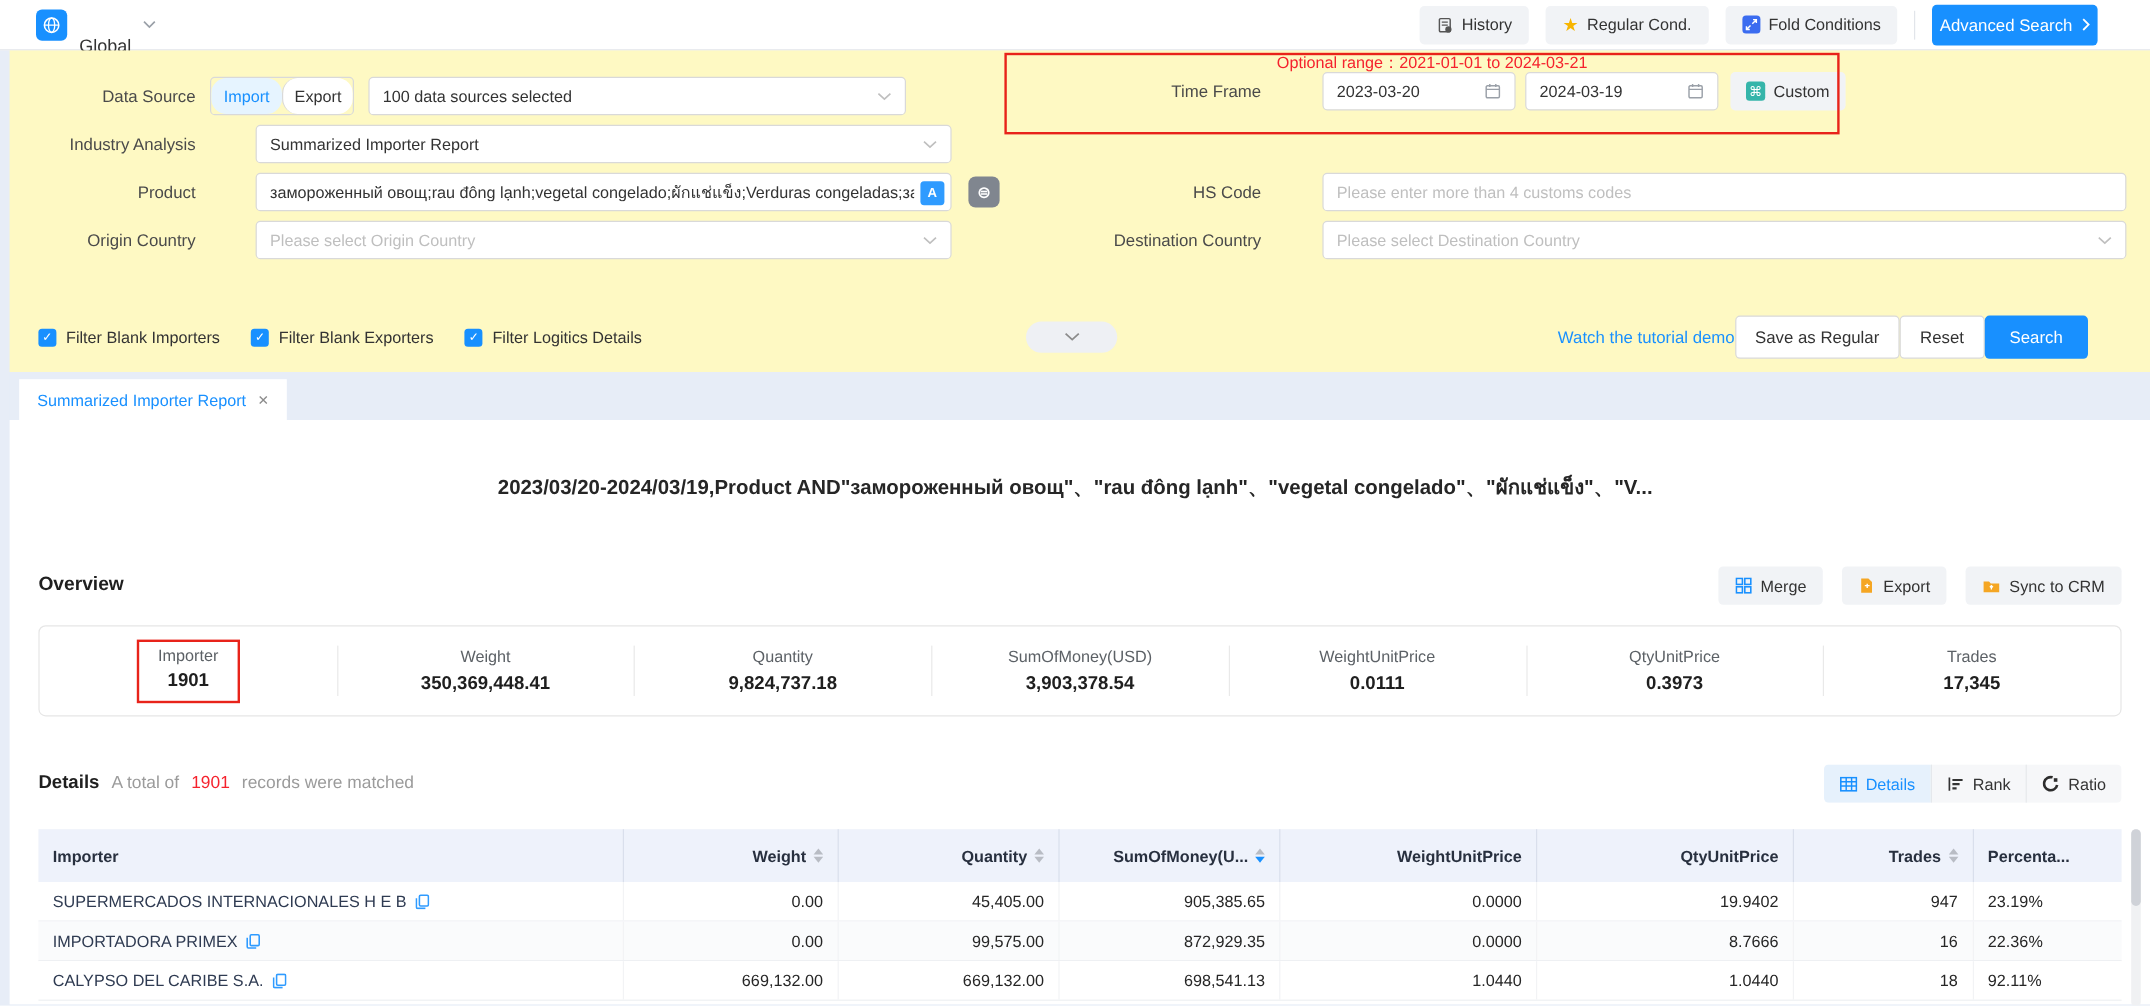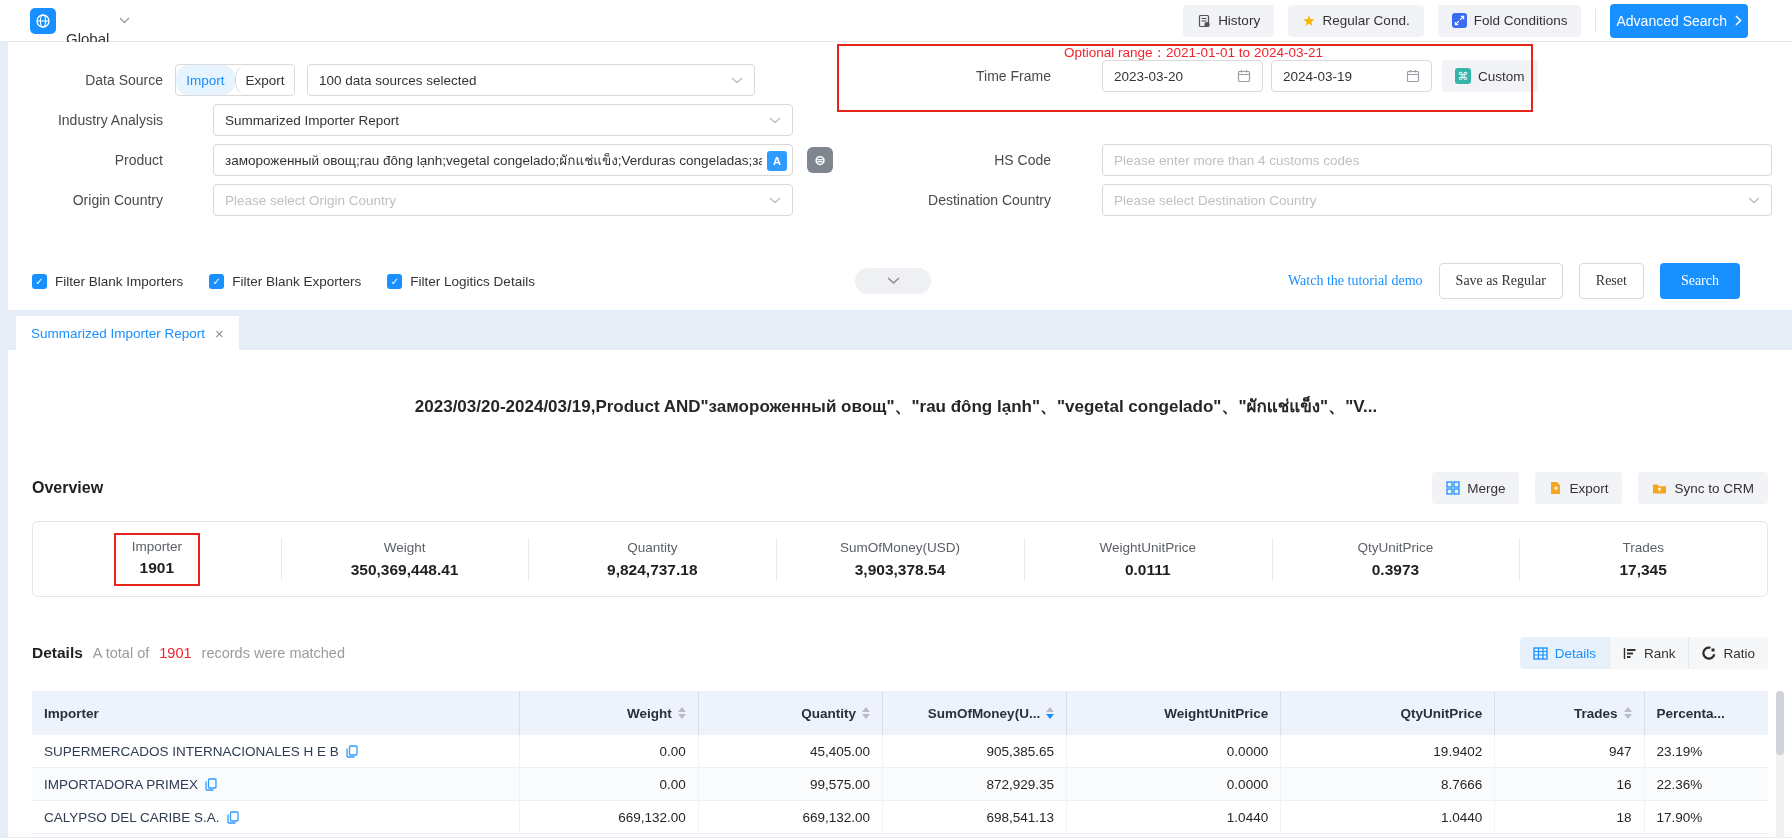--- a/index.html
+++ b/index.html
@@ -24,21 +24,21 @@
     display:flex; align-items:center; gap:7px; padding:0 14px; font-size:13.5px;
     color:#333; cursor:pointer; font-family:inherit; }
   .tb-sep { width:1px; height:24px; background:#e2e5ea; }
   .btn-primary { height:34px; background:#1890ff; color:#fff; border:none;
     border-radius:4px; display:flex; align-items:center; gap:8px; padding:0 6px;
     font-size:14px; cursor:pointer; font-family:inherit; }
   .fold-badge { width:15px; height:15px; background:#3b6cf0; border-radius:3px;
     display:flex;align-items:center;justify-content:center; }
   .star { color:#f7b500; font-size:15px; }
   
-  .form { position:relative; margin-left:8px; width:1784px; height:268px; background:#ffffff; }
+  .form { position:relative; margin-left:8px; width:1784px; height:268px; background:#fef9c3; }
   .row-left { position:absolute; left:0; display:flex; align-items:center; height:32px; }
   .row-left .lbl { width:155px; text-align:right; margin-right:12px; color:#4a4a4a; }
   .row-right { position:absolute; left:810px; display:flex; align-items:center; height:32px; }
   .row-right .lbl { width:233px; text-align:right; margin-right:13px; color:#4a4a4a; }
   .fieldbox { border:1px solid #d9d9d9; border-radius:4px; height:32px; background:#fff;
     display:flex; align-items:center; padding:0 11px; font-size:13.5px; color:#333;
     position:relative; overflow:hidden; white-space:nowrap;margin-left:38px; }
   .placeholder { color:#bfbfbf; }
   .chev-end { margin-left:auto; }
   .seg { display:flex; border:1px solid #d9d9d9; border-radius:4px; overflow:hidden; height:32px; }
@@ -64,21 +64,21 @@
     cursor:pointer; font-family:inherit; }
   .custom-badge { width:16px; height:16px; background:#35b5aa; border-radius:3px; color:#fff;
     font-size:11px; display:flex; align-items:center; justify-content:center; }
   .cb-row { position:absolute; top:222px; left:24px; display:flex; align-items:center; gap:26px; height:34px; }
   .cb-item { display:flex; align-items:center; gap:8px; cursor:pointer; font-size:13.5px; color:#333; }
   .cb-box { width:15px; height:15px; background:#1890ff; border-radius:3px; color:#fff;
     font-size:10px; display:flex; align-items:center; justify-content:center; }
   .collapse-pill { position:absolute; top:226px; left:847px; width:76px; height:26px;
     background:#eef0f4; border-radius:13px; display:flex; align-items:center; justify-content:center;
     cursor:pointer; }
-  .form-actions { position:absolute; top:221px; right:52px; display:flex; align-items:center; gap:16px; height:36px;font-family:Liberation Serif, serif; }
+  .form-actions { position:absolute; top:221px; right:52px; display:flex; align-items:center; gap:0; height:36px; }
   .link { color:#1890ff; font-size:14px; cursor:pointer; }
   .btn-outline { height:36px; background:#fff; border:1px solid #d9d9d9; border-radius:4px;
     padding:0 16px; font-size:14px; color:#333; cursor:pointer; font-family:inherit; }
   .btn-search { height:36px; background:#1890ff; border:none; border-radius:4px;
     padding:0 21px; font-size:14px; color:#fff; cursor:pointer; font-family:inherit; }
   
   .tabband { margin-left:8px; width:1784px; height:40px; background:#e7edf7;
     display:flex; align-items:flex-end; padding-left:8px; }
   .tab { height:34px; background:#fff; display:flex; align-items:center; gap:10px;
     padding:0 15px; font-size:13.5px; color:#1890ff; cursor:pointer; }
@@ -540,20 +540,20 @@
               </svg>
             </span>
           </span>
         </div>
       <div class="td c1 num">669,132.00</div>
       <div class="td c2 num">669,132.00</div>
       <div class="td c3 num">698,541.13</div>
       <div class="td c4 num">1.0440</div>
       <div class="td c5 num">1.0440</div>
       <div class="td c6 num">18</div>
-      <div class="td c7">17.90%</div>
+      <div class="td c7">92.11%</div>
     </div>
 
     <div class="vscroll">
         <div class="thumb"></div>
       </div>
   </div>
 </div>
 
 </body></html>

